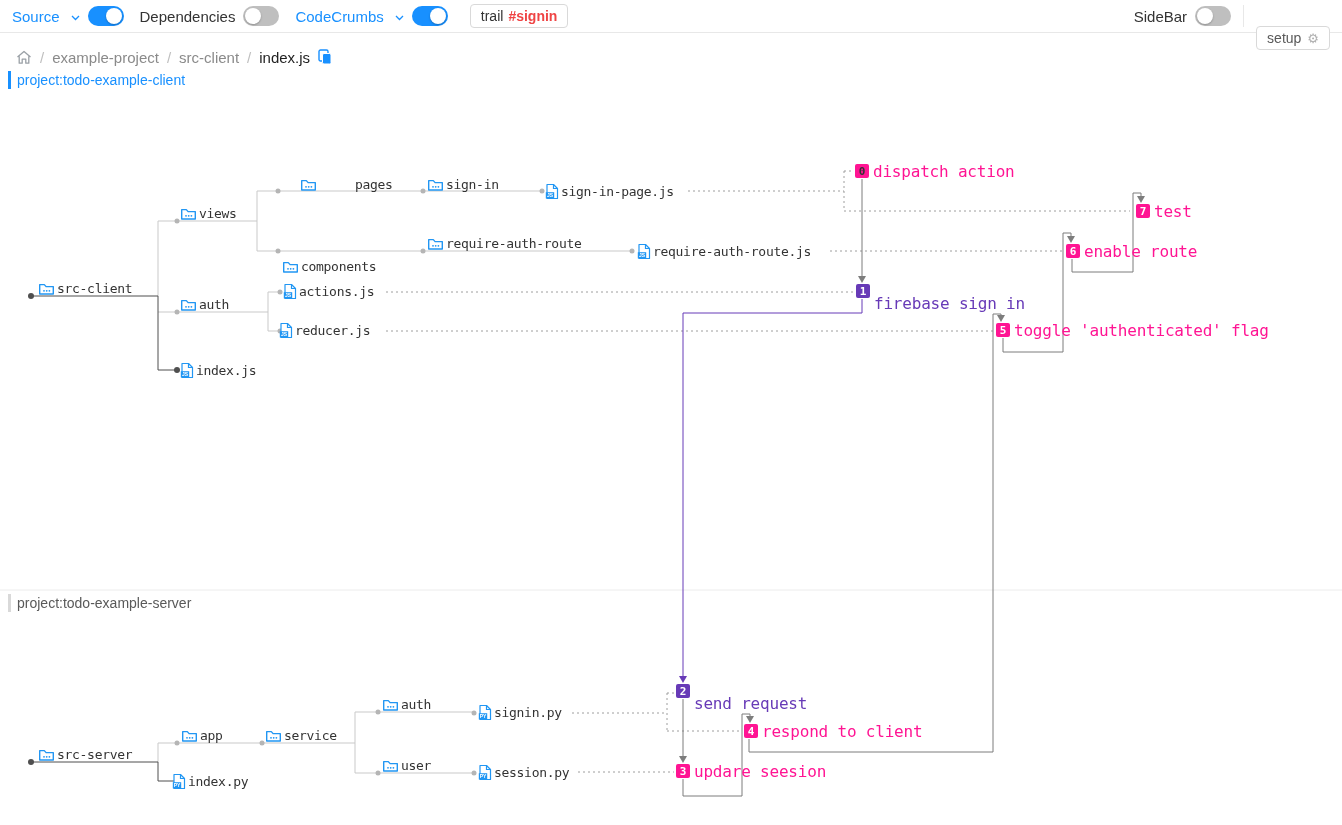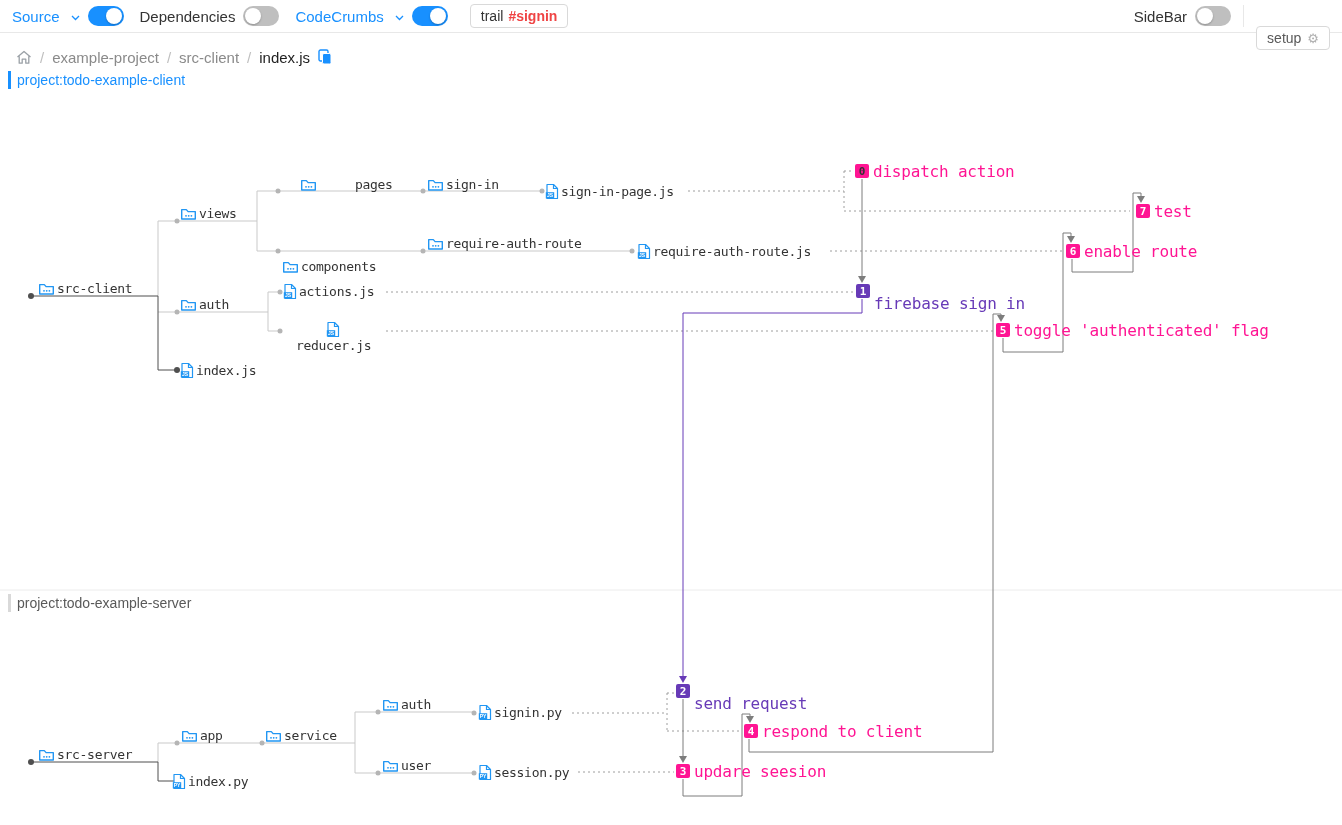--- a/index.html
+++ b/index.html
@@ -306,21 +306,21 @@
         <span class="nicon">
           <svg width="14" height="17" viewBox="0 0 14 17">
             <path d="M2 1.5 H8.5 L12.5 5.5 V15.5 H2 Z" fill="#fff" stroke="#2196f3" stroke-width="1.2" stroke-linejoin="round"></path>
             <path d="M8.5 1.5 V5.5 H12.5" fill="none" stroke="#2196f3" stroke-width="1.2"></path>
             <rect x="0.8" y="9.2" width="8.4" height="6.2" fill="#2196f3"></rect>
             <text x="5" y="14.1" font-size="5" font-weight="bold" fill="#fff" text-anchor="middle" font-family="sans-serif">JS</text>
           </svg>
         </span>
         <span class="nlabel">actions.js</span>
       </div>
-      <div class="tree-node" style="left: 294px; top: 321px; flex-direction: column;">
+      <div class="tree-node" style="left: 279px; top: 321px;">
         <span class="nicon">
           <svg width="14" height="17" viewBox="0 0 14 17">
             <path d="M2 1.5 H8.5 L12.5 5.5 V15.5 H2 Z" fill="#fff" stroke="#2196f3" stroke-width="1.2" stroke-linejoin="round"></path>
             <path d="M8.5 1.5 V5.5 H12.5" fill="none" stroke="#2196f3" stroke-width="1.2"></path>
             <rect x="0.8" y="9.2" width="8.4" height="6.2" fill="#2196f3"></rect>
             <text x="5" y="14.1" font-size="5" font-weight="bold" fill="#fff" text-anchor="middle" font-family="sans-serif">JS</text>
           </svg>
         </span>
         <span class="nlabel">reducer.js</span>
       </div>

